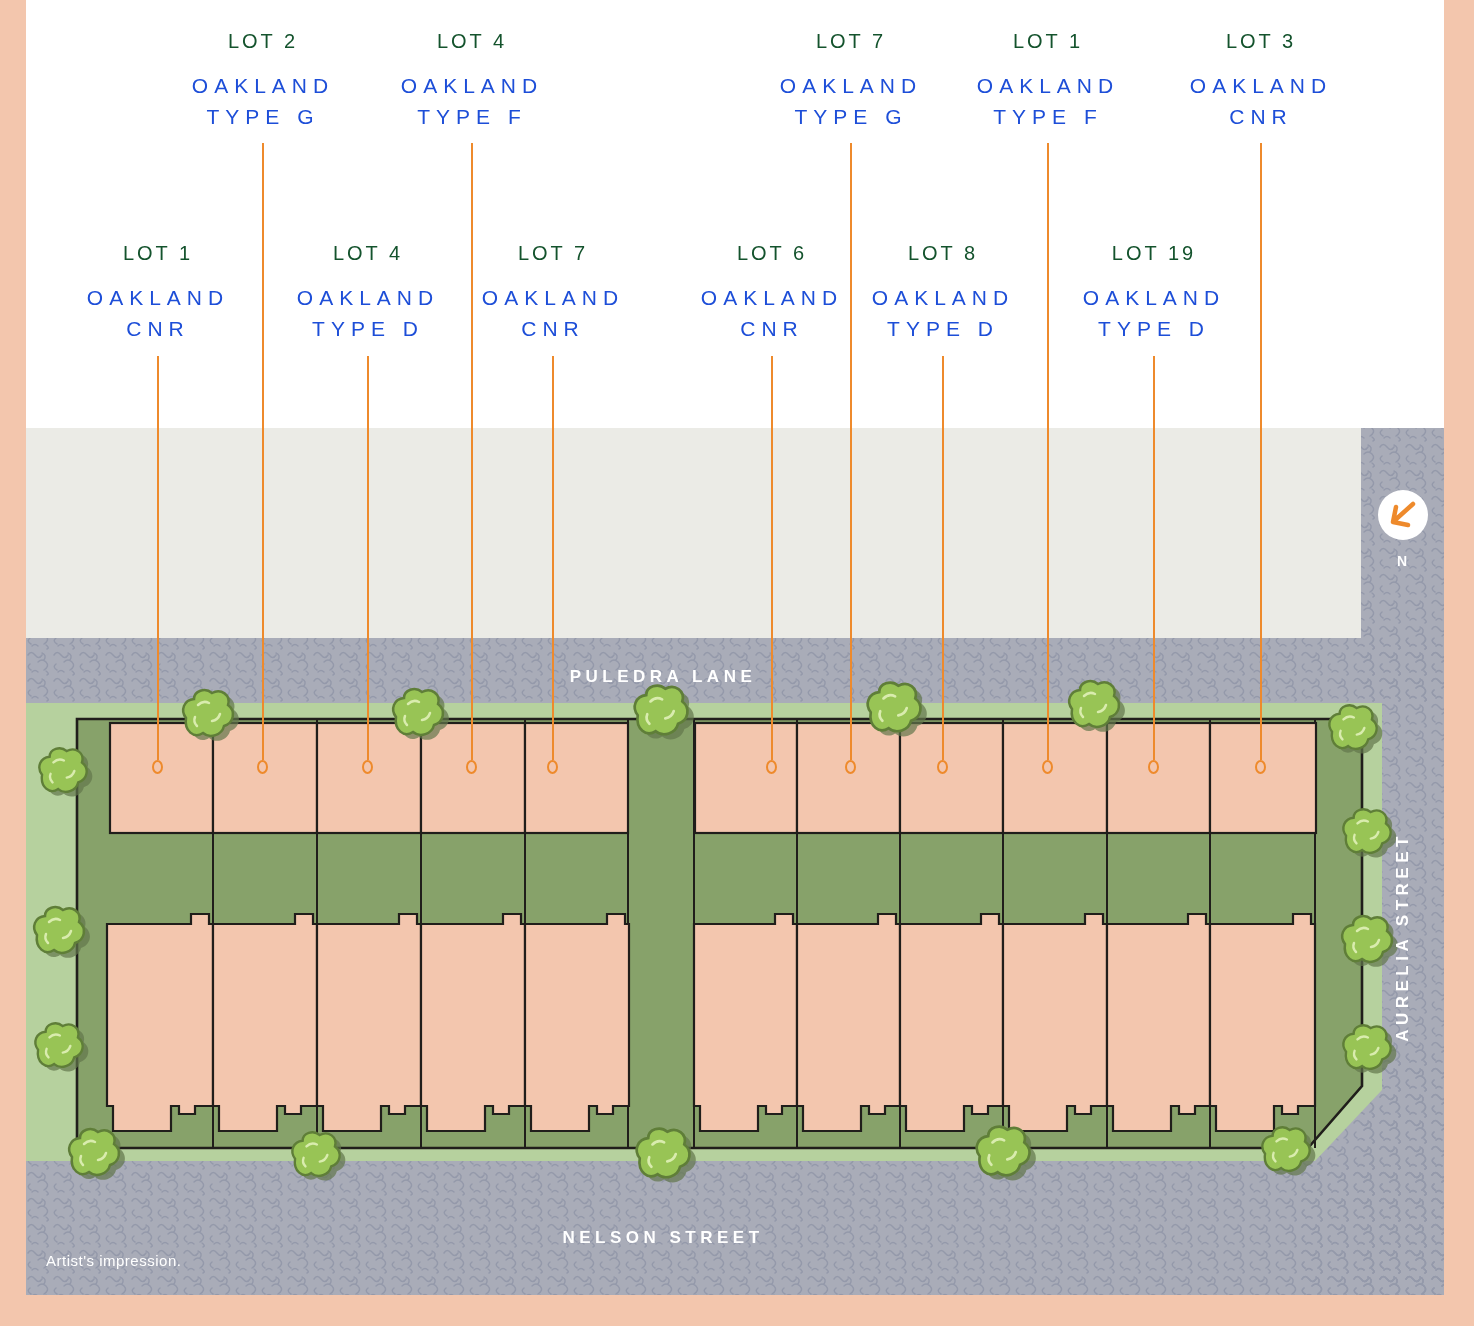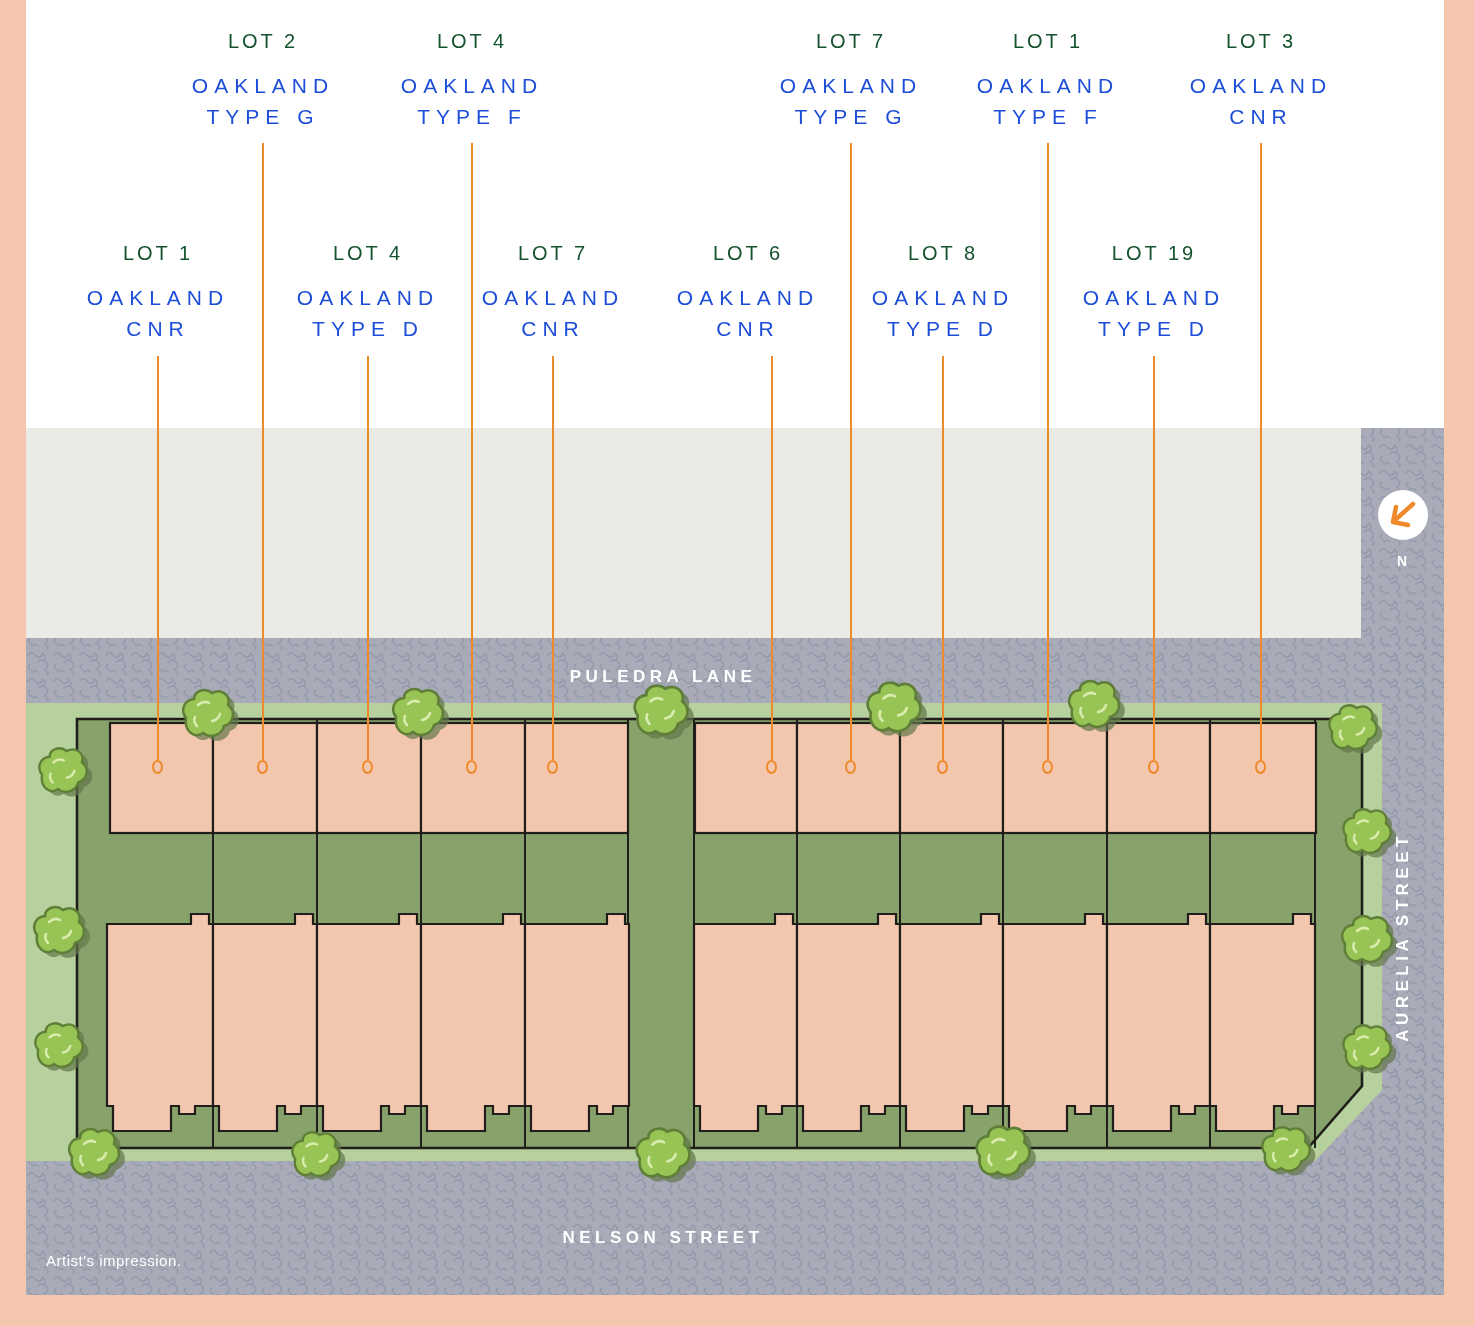--- a/index.html
+++ b/index.html
@@ -174,21 +174,21 @@
   <div class="lot-label row2" style="left:368px">
     <div class="lot-no">LOT 4</div>
     <div class="type-line">OAKLAND</div>
     <div class="type-line">TYPE D</div>
   </div>
   <div class="lot-label row2" style="left:553px">
     <div class="lot-no">LOT 7</div>
     <div class="type-line">OAKLAND</div>
     <div class="type-line">CNR</div>
   </div>
-  <div class="lot-label row2" style="left:748px">
+  <div class="lot-label row2" style="left:772px">
     <div class="lot-no">LOT 6</div>
     <div class="type-line">OAKLAND</div>
     <div class="type-line">CNR</div>
   </div>
   <div class="lot-label row2" style="left:943px">
     <div class="lot-no">LOT 8</div>
     <div class="type-line">OAKLAND</div>
     <div class="type-line">TYPE D</div>
   </div>
   <div class="lot-label row2" style="left:1154px">

